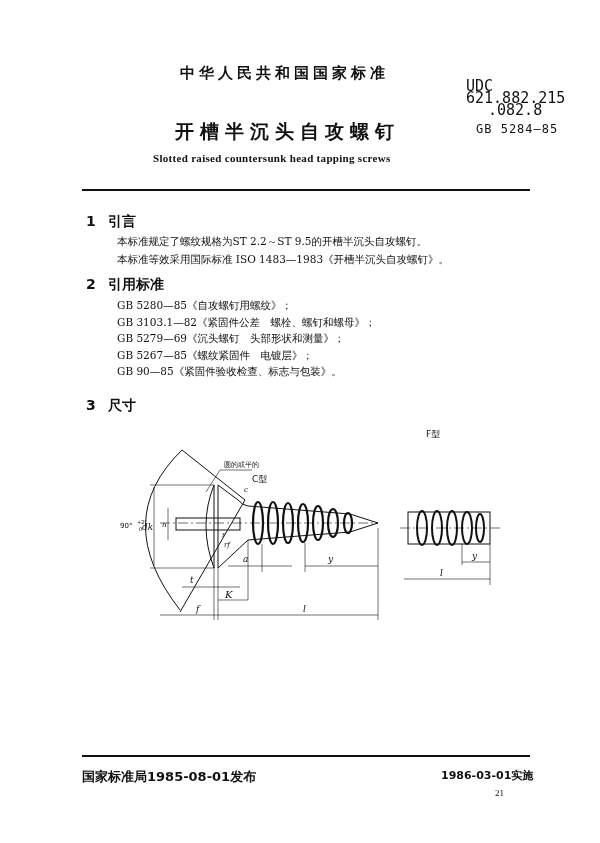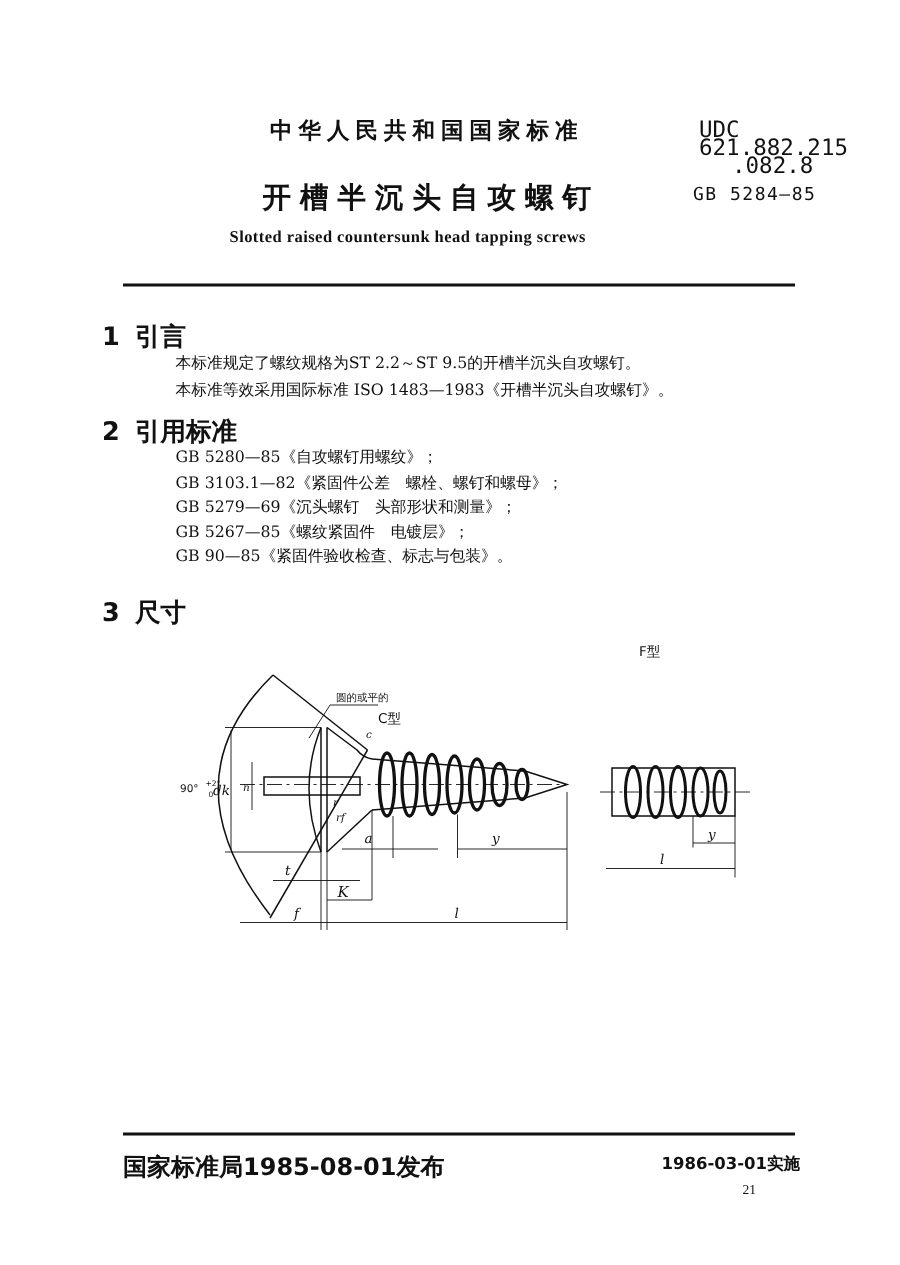--- a/index.html
+++ b/index.html
@@ -2,38 +2,38 @@
 <html><head>
   <meta charset="utf-8">
   <style>
     html, body { margin: 0; padding: 0; background: #ffffff; }
     body { width: 600px; height: 843px; position: relative; overflow: hidden; color: #111; font-family: "DejaVu Serif", serif; }
     .abs { position: absolute; }
     .cn-sans { font-family: "DejaVu Sans", sans-serif; }
     .mono { font-family: "DejaVu Sans Mono", monospace; }
     .serif { font-family: "Liberation Serif", serif; }
 
-    .org-name { left: 180px; top: 78px; font-size: 15px; letter-spacing: 4px; font-weight: bold; }
+    .org-name { left: 180px; top: 64px; font-size: 15px; letter-spacing: 4px; font-weight: bold; }
     .udc { left: 466px; top: 80px; font-size: 15px; line-height: 12px; }
     .udc .l2 { padding-left: 22px; }
     .title { left: 175px; top: 119px; font-size: 19px; letter-spacing: 6px; font-weight: bold; }
-    .gbno { left: 462px; top: 122px; font-size: 12px; letter-spacing: 1px; }
+    .gbno { left: 476px; top: 122px; font-size: 12px; letter-spacing: 1px; }
     .subtitle { left: 153px; top: 152px; font-size: 11px; font-weight: bold; letter-spacing: 0.3px; }
 
     .rule { left: 82px; width: 448px; height: 2px; background: #111; }
 
-    .sec-h { left: 68px; font-size: 17px; font-weight: bold; }
+    .sec-h { left: 86px; font-size: 14px; font-weight: bold; }
     .sec-h .num { display: inline-block; width: 22px; }
     .para { left: 117px; font-size: 10.5px; }
     .refs { left: 117px; top: 297px; font-size: 10.5px; line-height: 16.5px; }
     .refs div { white-space: nowrap; }
 
     .fig-label { font-size: 9px; }
 
-    .footer-left { left: 82px; top: 768px; font-size: 16px; font-weight: bold; }
+    .footer-left { left: 82px; top: 768px; font-size: 13px; font-weight: bold; }
     .footer-right { left: 441px; top: 768px; font-size: 11px; font-weight: bold; }
     .page-no { left: 495px; top: 788px; font-size: 9px; }
   </style>
 </head>
 <body>
 
 <div class="abs org-name cn-sans">中华人民共和国国家标准</div>
 <div class="abs udc mono">
   <div>UDC 621.882.215</div>
   <div class="l2">.082.8</div>

